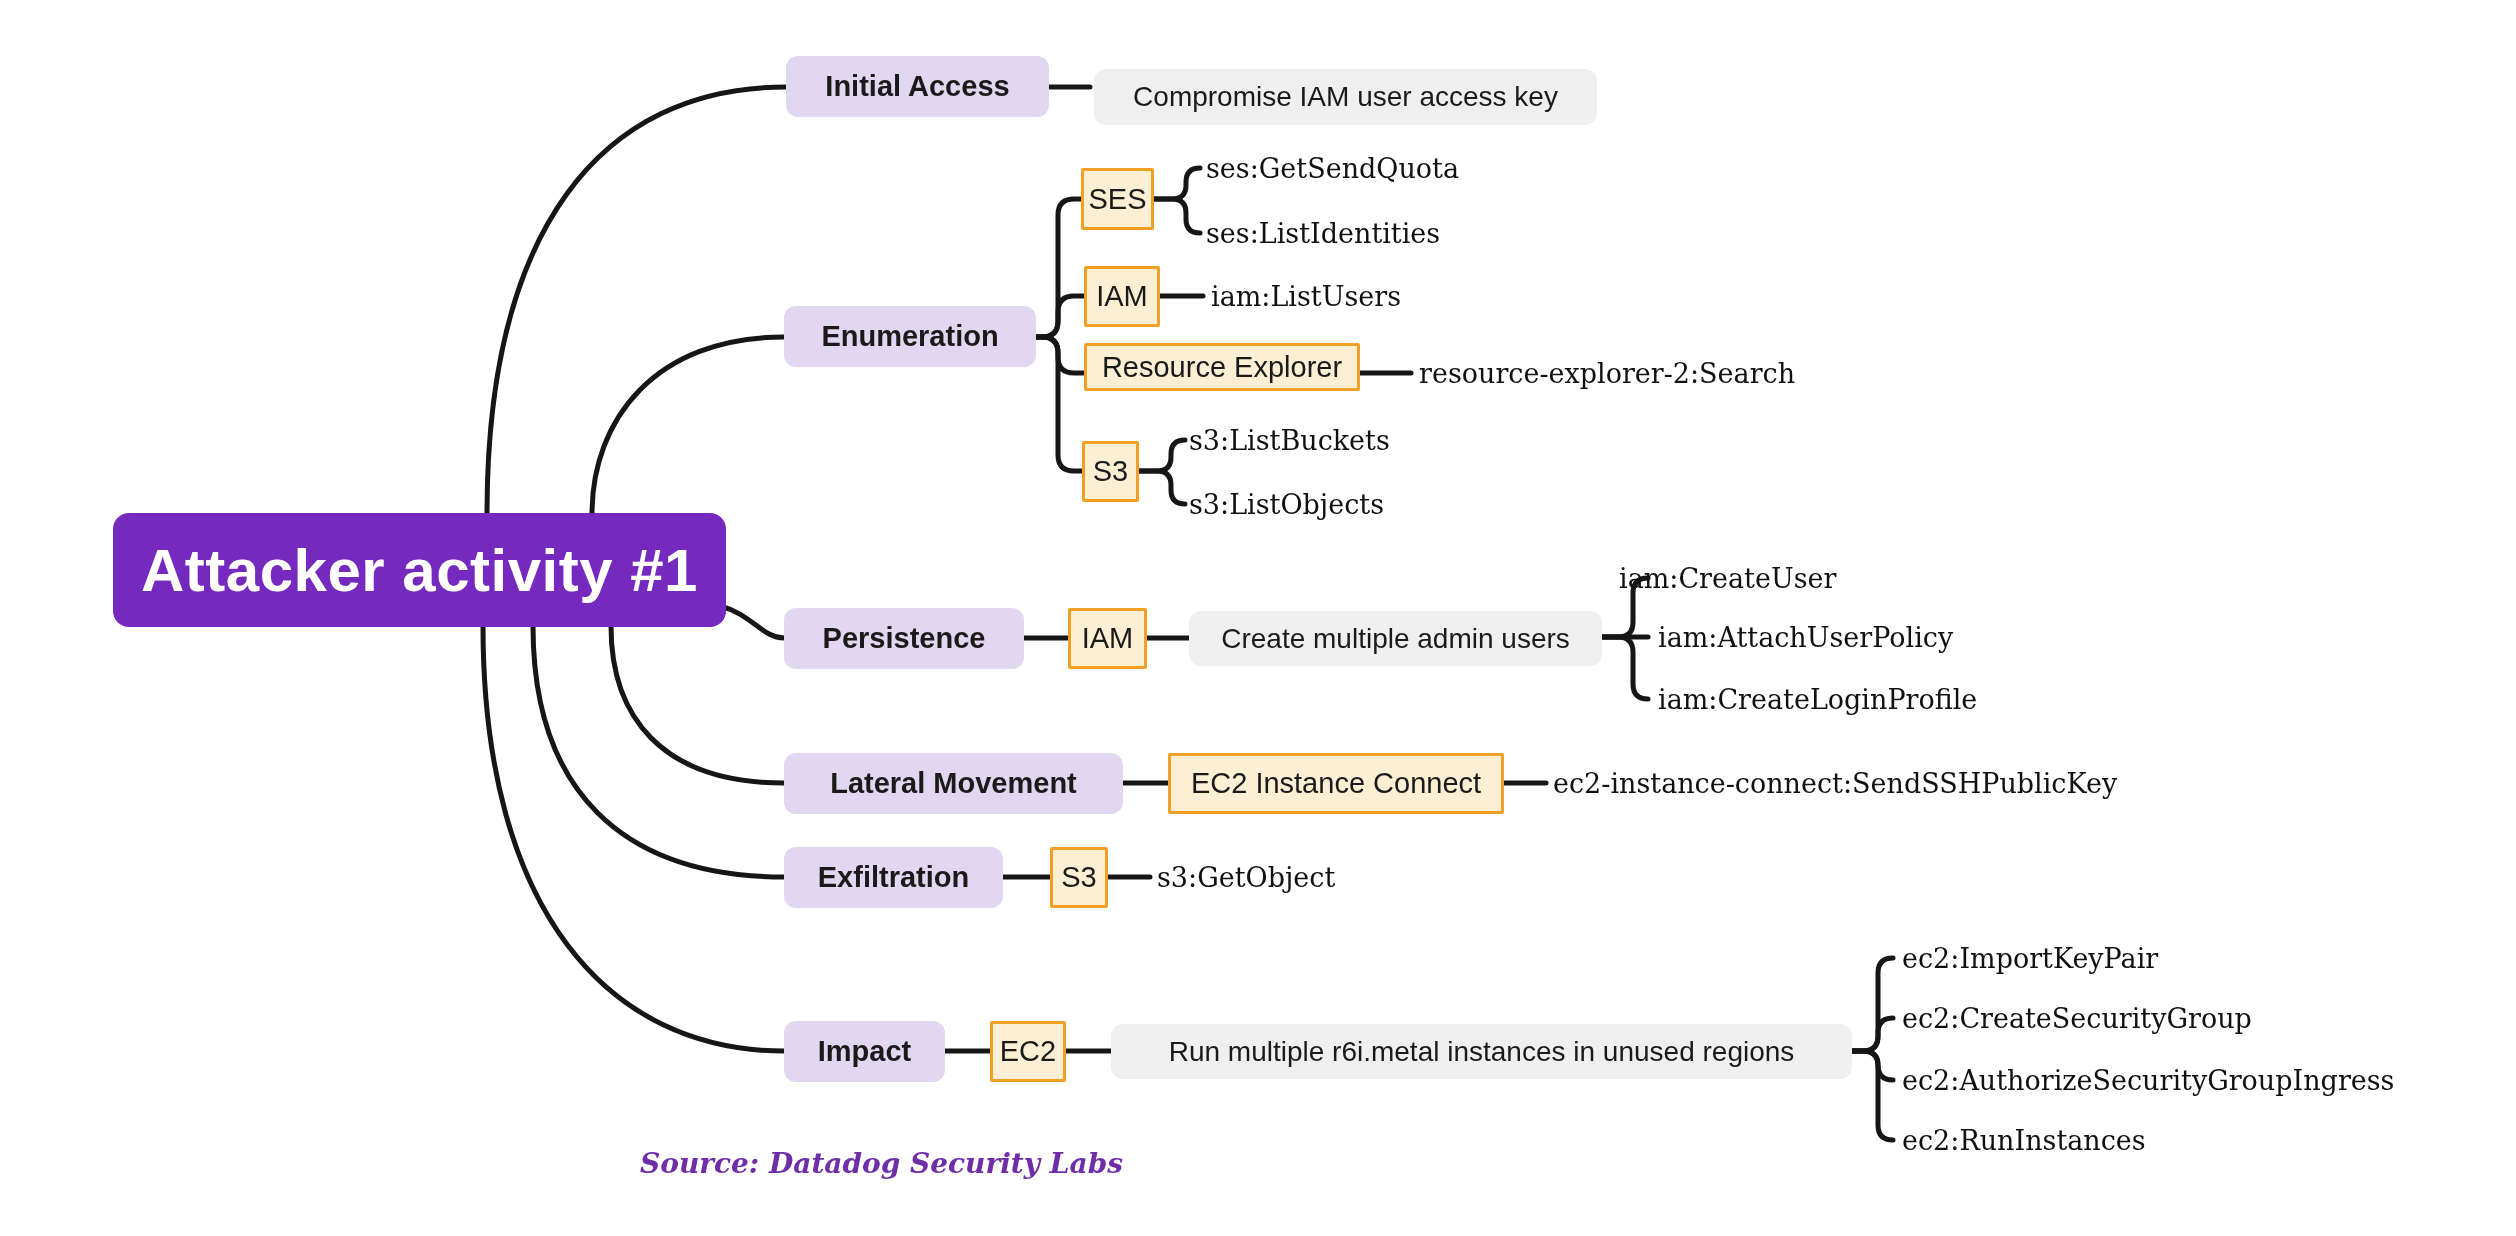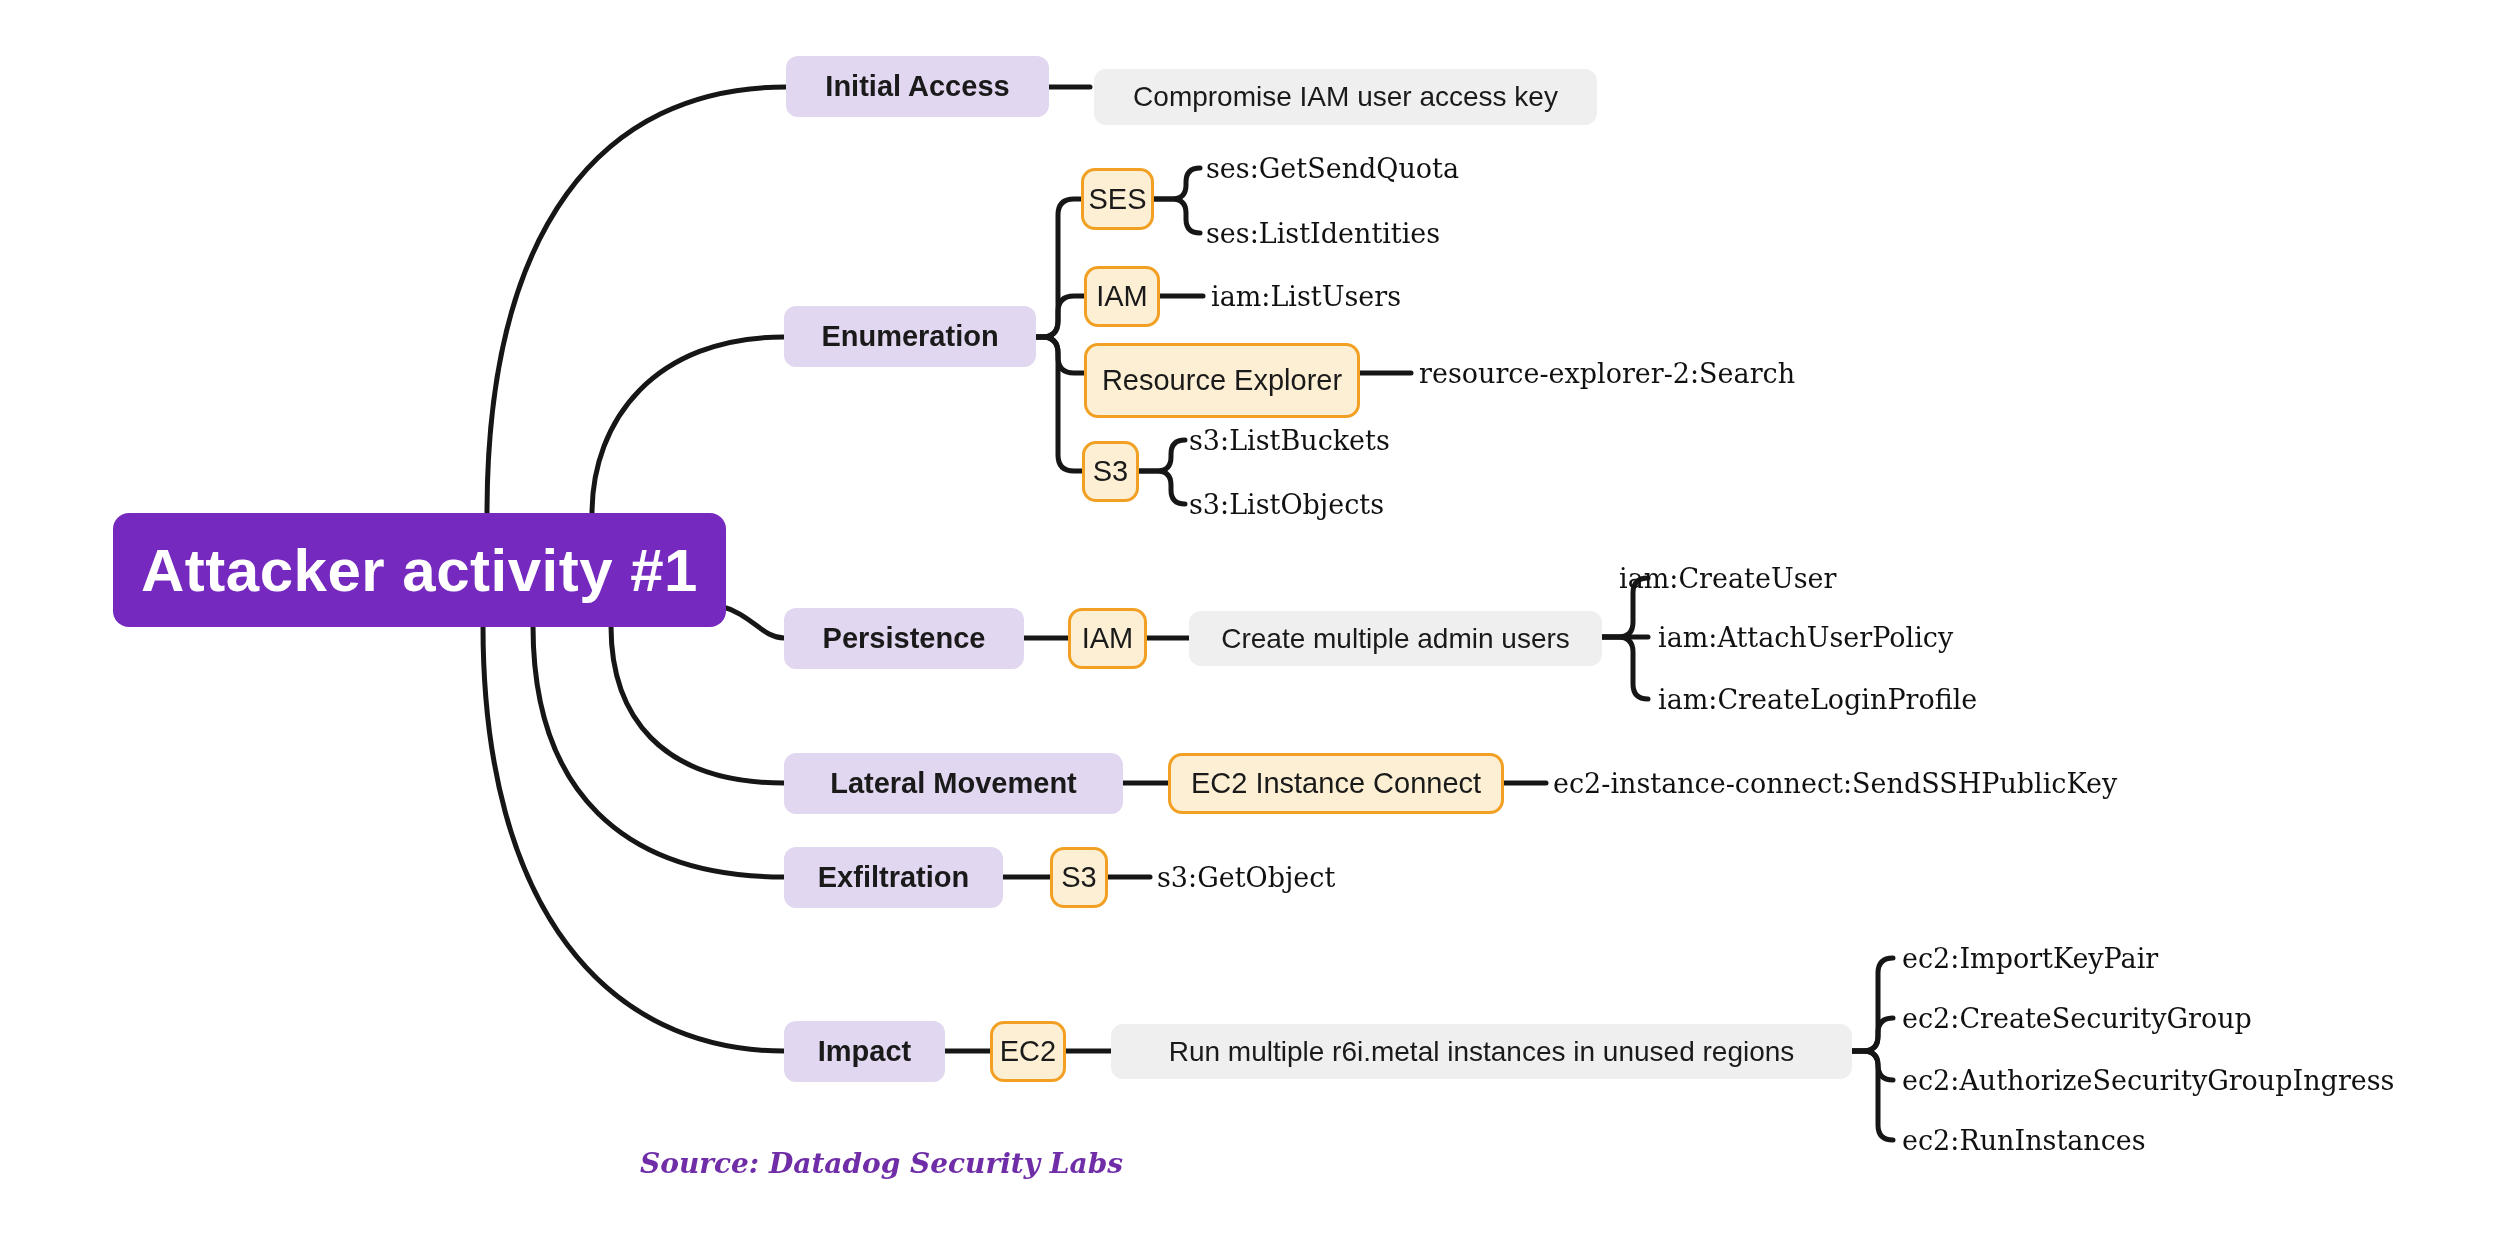--- a/index.html
+++ b/index.html
@@ -20,21 +20,21 @@
   .root{
     background:#7529BE;color:#ffffff;border-radius:16px;
     font-size:60px;font-weight:bold;letter-spacing:0.5px;
   }
   .branch{
     background:#E2D7F0;color:#1a1a1a;border-radius:12px;
     font-size:29px;font-weight:bold;
   }
   .aws{
     background:#FCEFD4;border:3px solid #F2A024;color:#1a1a1a;
-    border-radius:14px;font-size:29px;font-weight:400;
+    border-radius:2px;font-size:29px;font-weight:400;
   }
   .note{
     background:#EFEFEF;color:#1a1a1a;border-radius:12px;
     font-size:28px;font-weight:400;
   }
   .leaf{
     position:absolute;z-index:2;height:40px;
     display:flex;align-items:center;
     font-family:"DejaVu Serif","Liberation Serif",serif;
     font-size:27px;color:#111111;white-space:nowrap;
@@ -103,21 +103,21 @@
   <div class="node branch" style="left:784px;top:753px;width:339px;height:61px;">Lateral Movement</div>
   <div class="node branch" style="left:784px;top:847px;width:219px;height:61px;">Exfiltration</div>
   <div class="node branch" style="left:784px;top:1021px;width:161px;height:61px;">Impact</div>
 
   <div class="node note" style="left:1094px;top:59px;width:503px;height:56px;margin-top:10px;">Compromise IAM user access key</div>
   <div class="node note" style="left:1189px;top:611px;width:413px;height:55px;">Create multiple admin users</div>
   <div class="node note" style="left:1111px;top:1024px;width:741px;height:55px;">Run multiple r6i.metal instances in unused regions</div>
 
   <div class="node aws" style="left:1081px;top:168px;width:73px;height:62px;">SES</div>
   <div class="node aws" style="left:1084px;top:266px;width:76px;height:61px;">IAM</div>
-  <div class="node aws" style="left:1084px;top:343px;width:276px;height:75px;">Resource Explorer</div>
+  <div class="node aws" style="left:1084px;top:343px;width:276px;height:48px;">Resource Explorer</div>
   <div class="node aws" style="left:1082px;top:441px;width:57px;height:61px;">S3</div>
   <div class="node aws" style="left:1068px;top:608px;width:79px;height:61px;">IAM</div>
   <div class="node aws" style="left:1168px;top:753px;width:336px;height:61px;">EC2 Instance Connect</div>
   <div class="node aws" style="left:1050px;top:847px;width:58px;height:61px;">S3</div>
   <div class="node aws" style="left:990px;top:1021px;width:76px;height:61px;">EC2</div>
 
   <div class="leaf" style="left:1206px;top:148px;">ses:GetSendQuota</div>
   <div class="leaf" style="left:1206px;top:213px;">ses:ListIdentities</div>
   <div class="leaf" style="left:1211px;top:276px;">iam:ListUsers</div>
   <div class="leaf" style="left:1419px;top:353px;">resource-explorer-2:Search</div>

